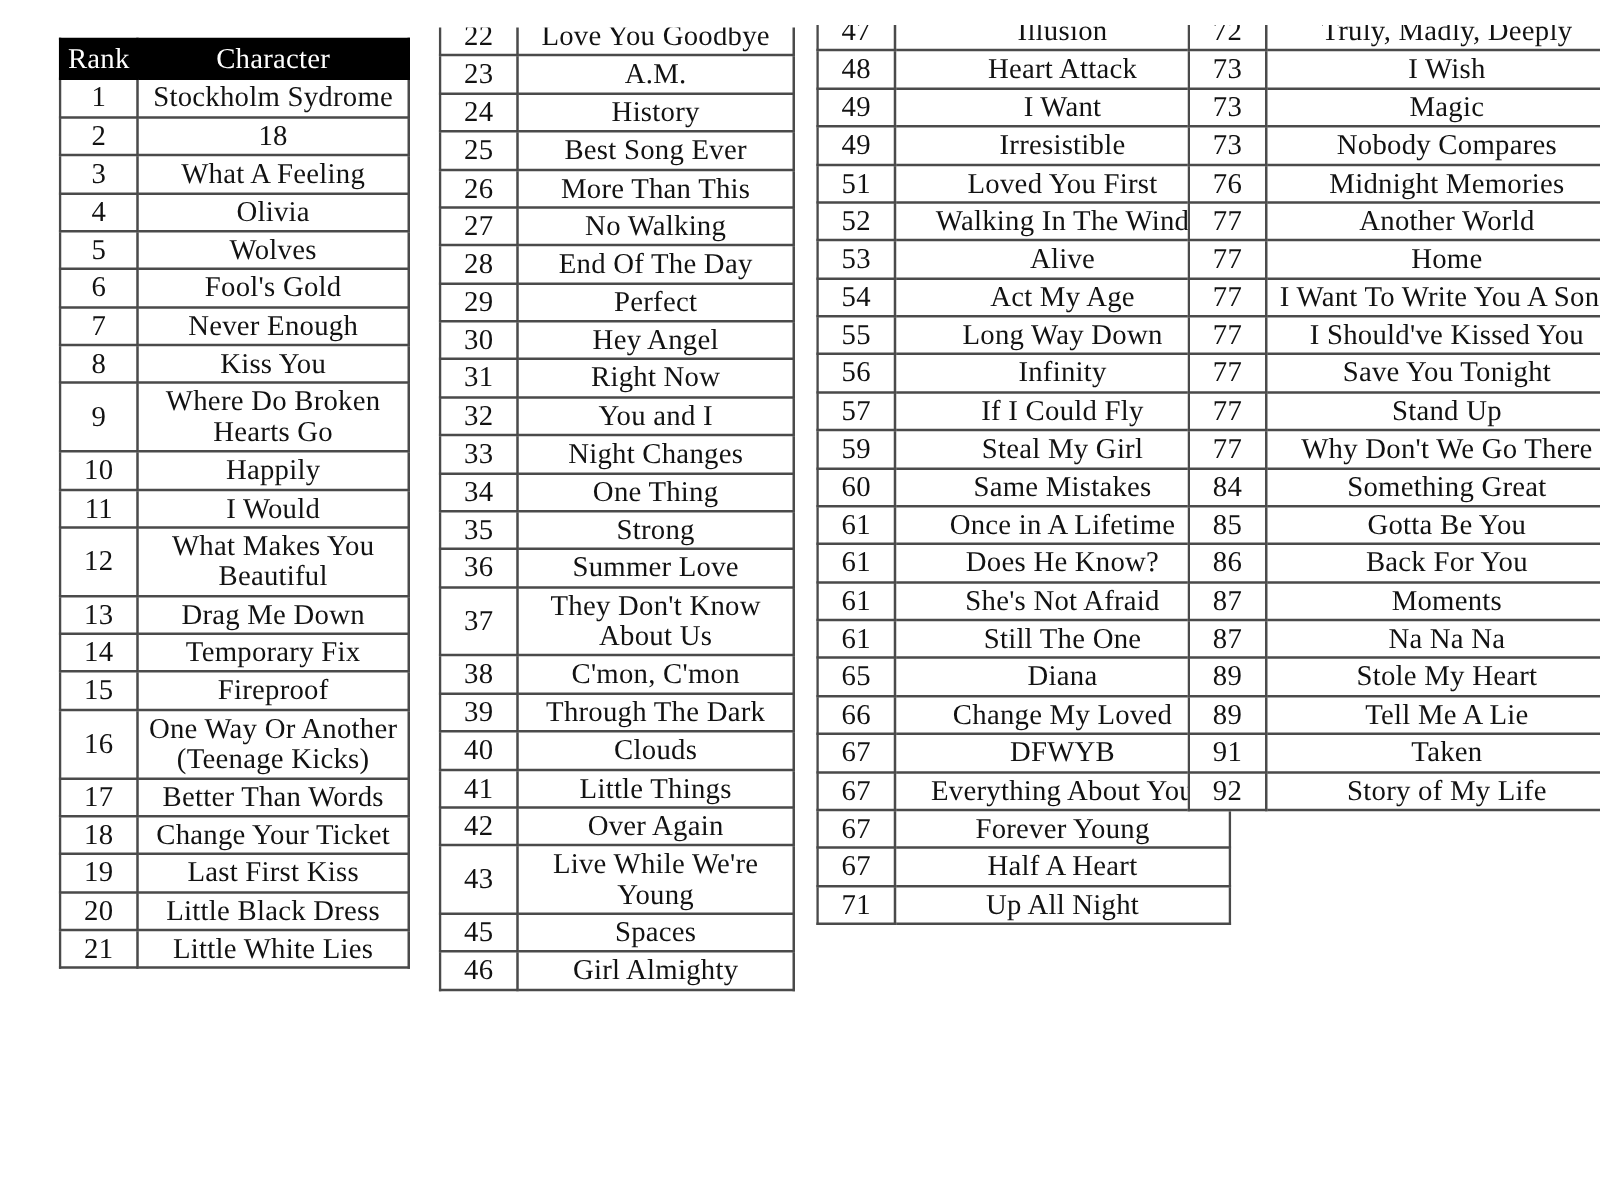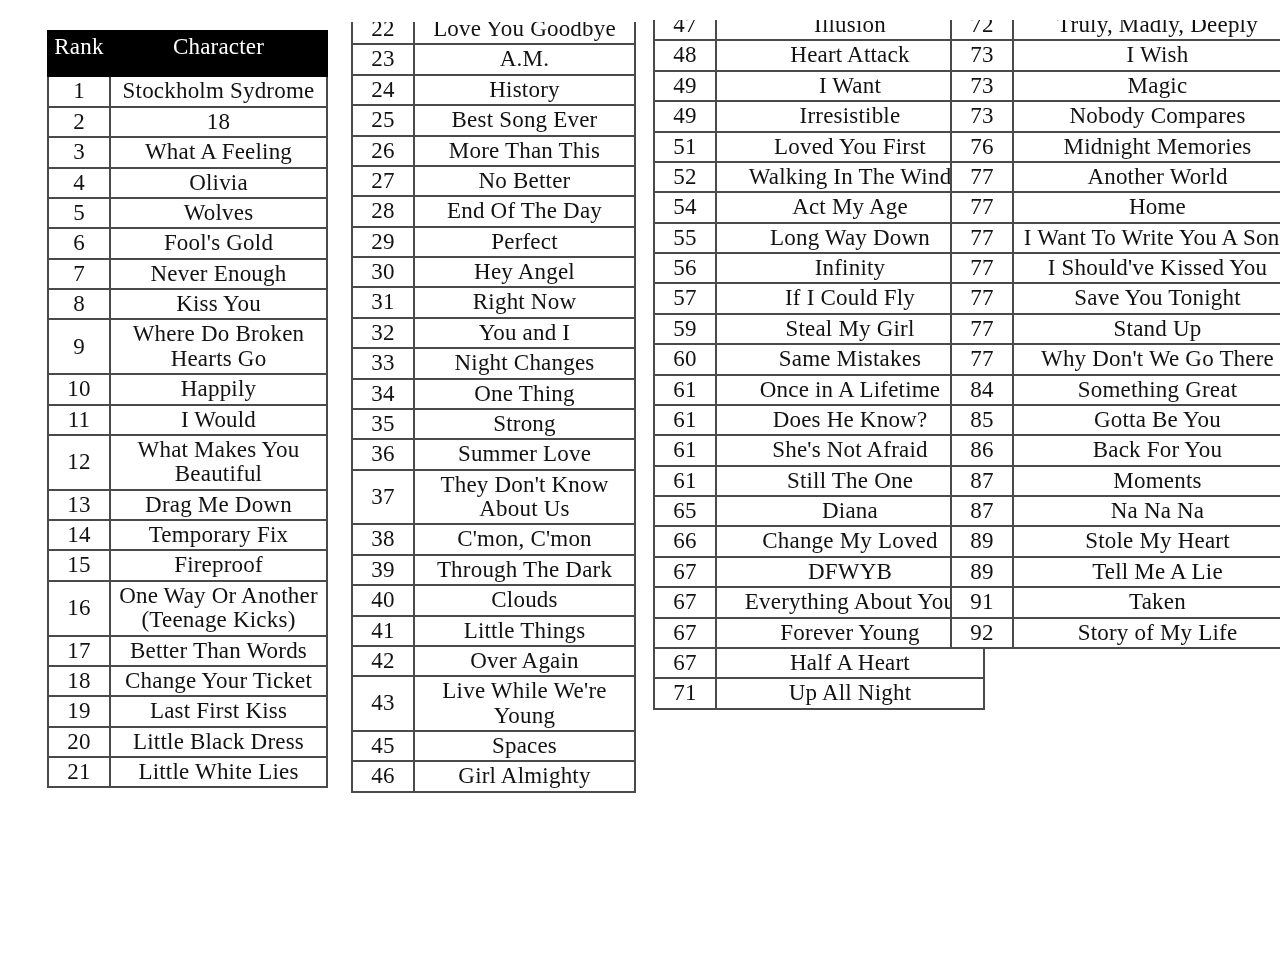--- a/index.html
+++ b/index.html
@@ -38,21 +38,21 @@
     line-height: 1.06;
     letter-spacing: 0.2px;
     font-size: 23px;
   }
   .rank-table th {
     background: #000000;
     color: #ffffff;
     border-color: #000000;
     font-size: 23px;
     padding-top: 3px;
-    padding-bottom: 16px;
+    padding-bottom: 3px;
   }
   .col-rank { width: 62px; }
 
   
   #tbl-1 { left: 47px;  top: 30px;  width: 281px; height: 928px; }
   #tbl-2 { left: 351px; top: 22px;  width: 285px; height: 936px; }
   #tbl-3 { left: 653px; top: 20px;  width: 332px; height: 938px; }
   #tbl-4 { left: 950px; top: 20px;  width: 353px; height: 918px; }
 
   
@@ -187,21 +187,21 @@
         <tr>
           <td>25</td>
           <td>Best Song Ever</td>
         </tr>
         <tr>
           <td>26</td>
           <td>More Than This</td>
         </tr>
         <tr>
           <td>27</td>
-          <td>No Better</td>
+          <td>No Walking</td>
         </tr>
         <tr>
           <td>28</td>
           <td>End Of The Day</td>
         </tr>
         <tr>
           <td>29</td>
           <td>Perfect</td>
         </tr>
         <tr>
@@ -297,20 +297,24 @@
         </tr>
         <tr>
           <td>51</td>
           <td>Loved You First</td>
         </tr>
         <tr>
           <td>52</td>
           <td>Walking In The Wind</td>
         </tr>
         <tr>
+          <td>53</td>
+          <td>Alive</td>
+        </tr>
+        <tr>
           <td>54</td>
           <td>Act My Age</td>
         </tr>
         <tr>
           <td>55</td>
           <td>Long Way Down</td>
         </tr>
         <tr>
           <td>56</td>
           <td>Infinity</td>

